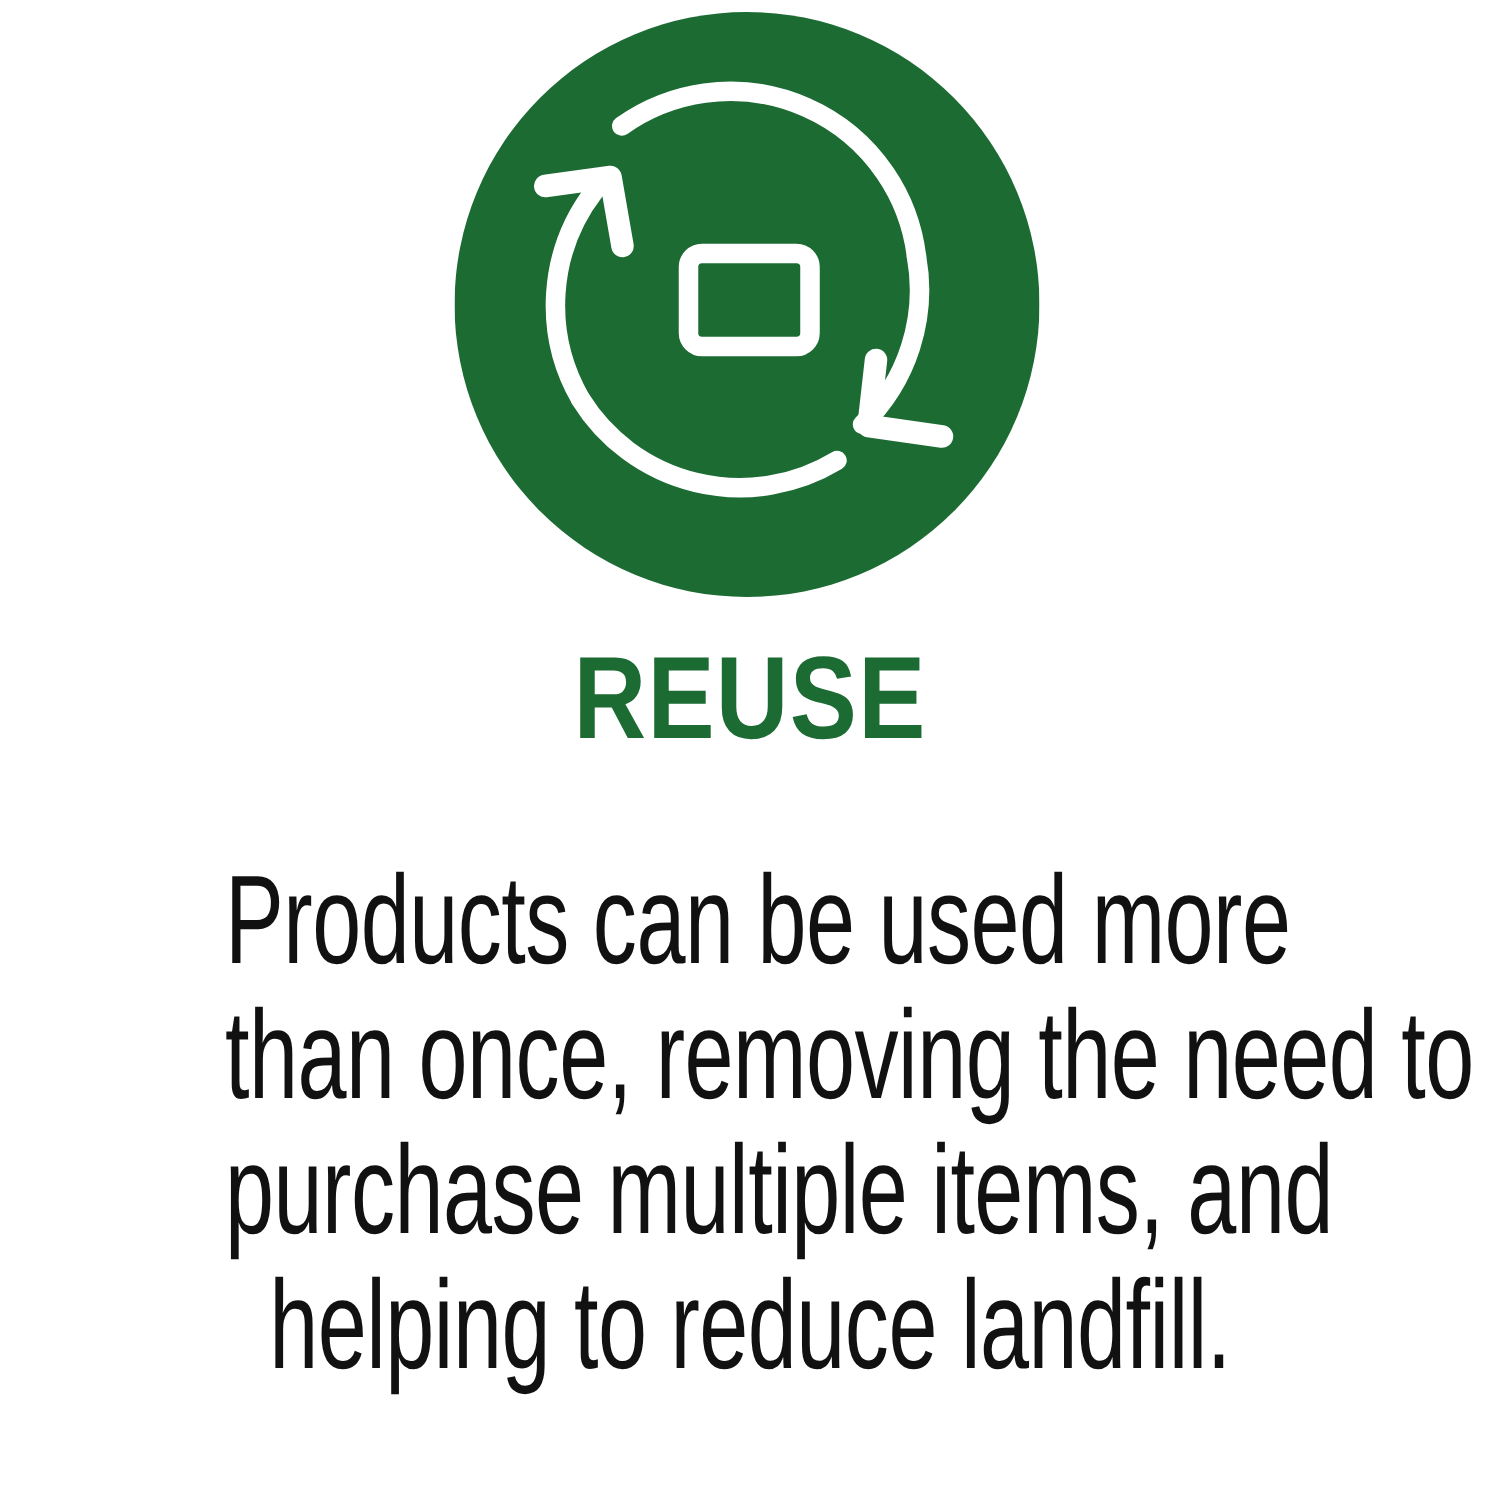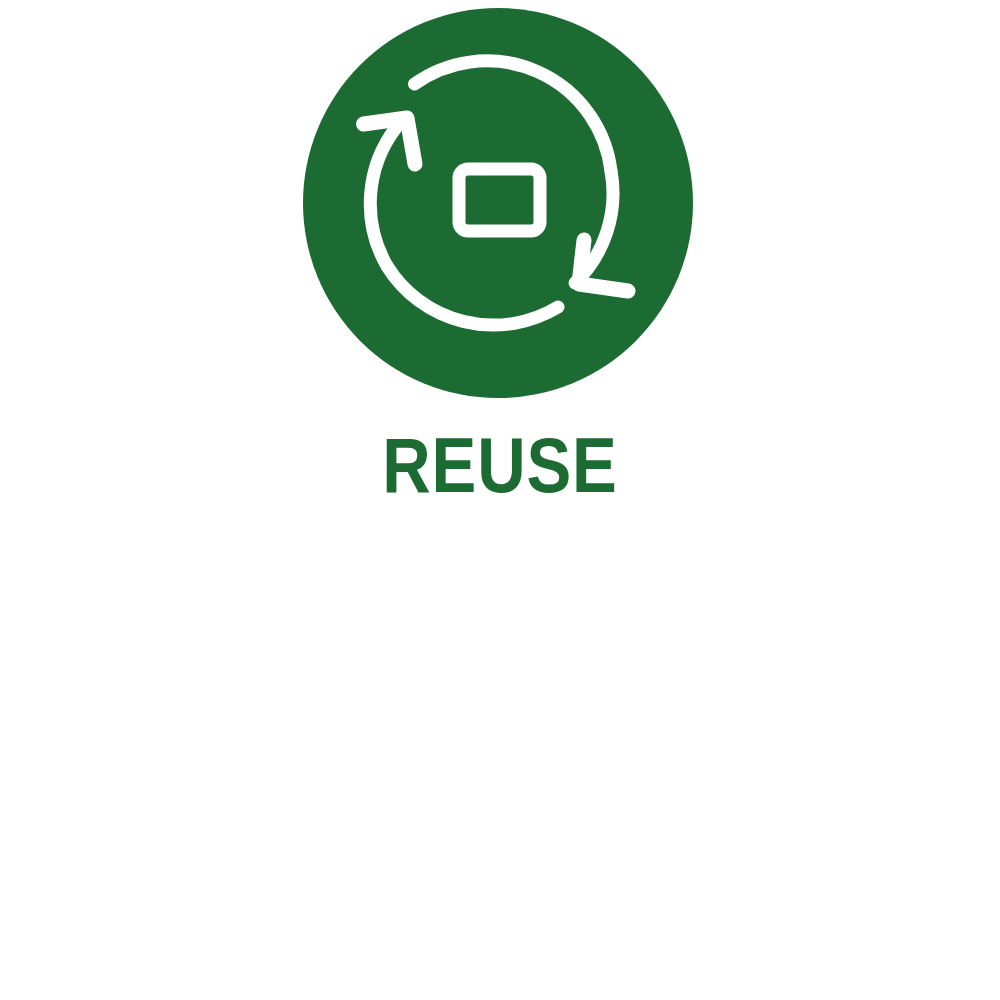--- a/index.html
+++ b/index.html
@@ -101,14 +101,20 @@
       <path d="M 60.5 116.0 L 104.0 110.0 L 112.0 156.0" fill="none" stroke="#FFFFFF" stroke-width="15" stroke-linecap="round" stroke-linejoin="round"></path>
 
       <path d="M 281.0 232.0 L 276.0 276.0 L 325.0 283.0" fill="none" stroke="#FFFFFF" stroke-width="15" stroke-linecap="round" stroke-linejoin="round"></path>
 
       <rect x="156" y="161" width="81" height="62" rx="9" ry="9" fill="none" stroke="#FFFFFF" stroke-width="13"></rect>
     </svg>
   </div>
 
   <div class="heading">REUSE</div>
 
+  <div class="body-copy">
+    <span class="line">Products can be used more</span>
+    <span class="line">than once, removing the need to</span>
+    <span class="line">purchase multiple items, and</span>
+    <span class="line">helping to reduce landfill.</span>
+  </div>
 
 </div>
 
 </body></html>

